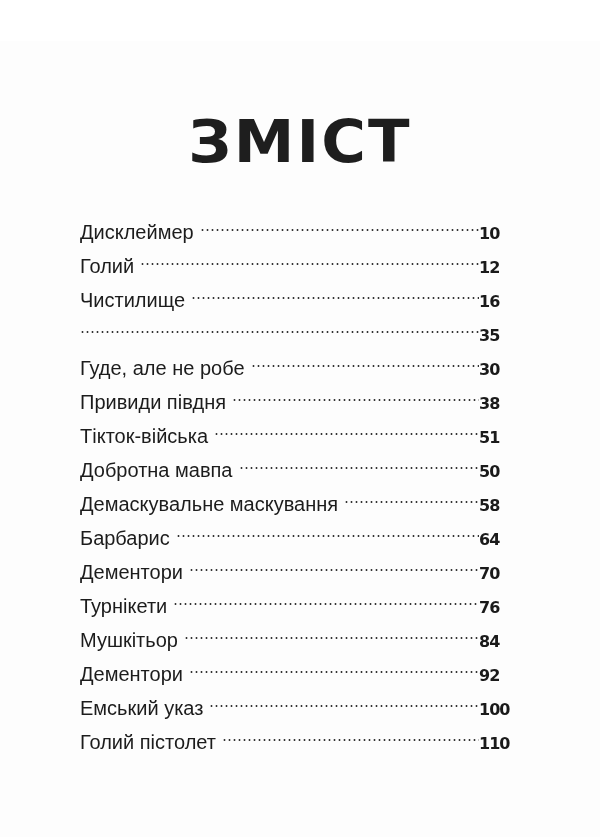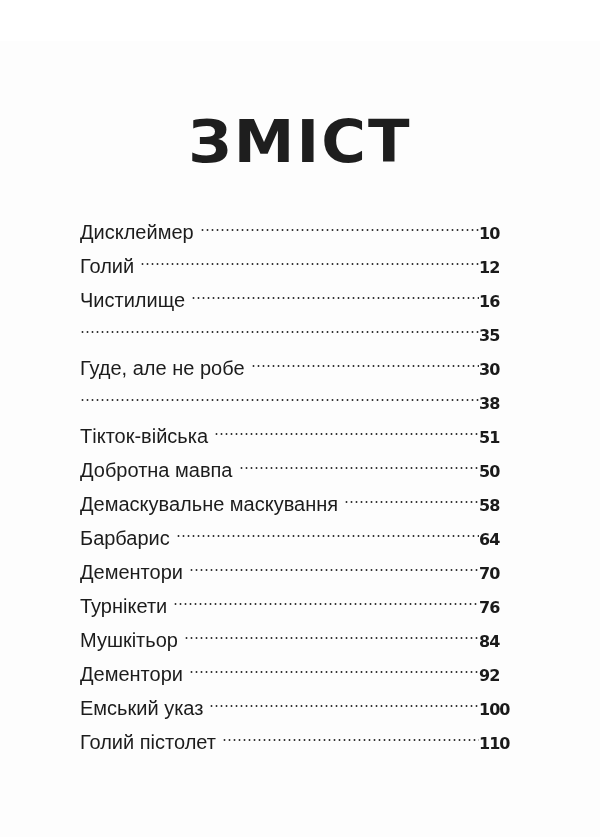--- a/index.html
+++ b/index.html
@@ -50,20 +50,21 @@
     <div class="row">
         <span class="dots"></span>
         <span class="page-num">35</span>
       </div>
     <div class="row">
         <span class="label">Гуде, але не робе</span>
         <span class="dots"></span>
         <span class="page-num">30</span>
       </div>
     <div class="row">
+        <span class="label">Привиди півдня</span>
         <span class="dots"></span>
         <span class="page-num">38</span>
       </div>
     <div class="row">
         <span class="label">Тікток-війська</span>
         <span class="dots"></span>
         <span class="page-num">51</span>
       </div>
     <div class="row">
         <span class="label">Добротна мавпа</span>

